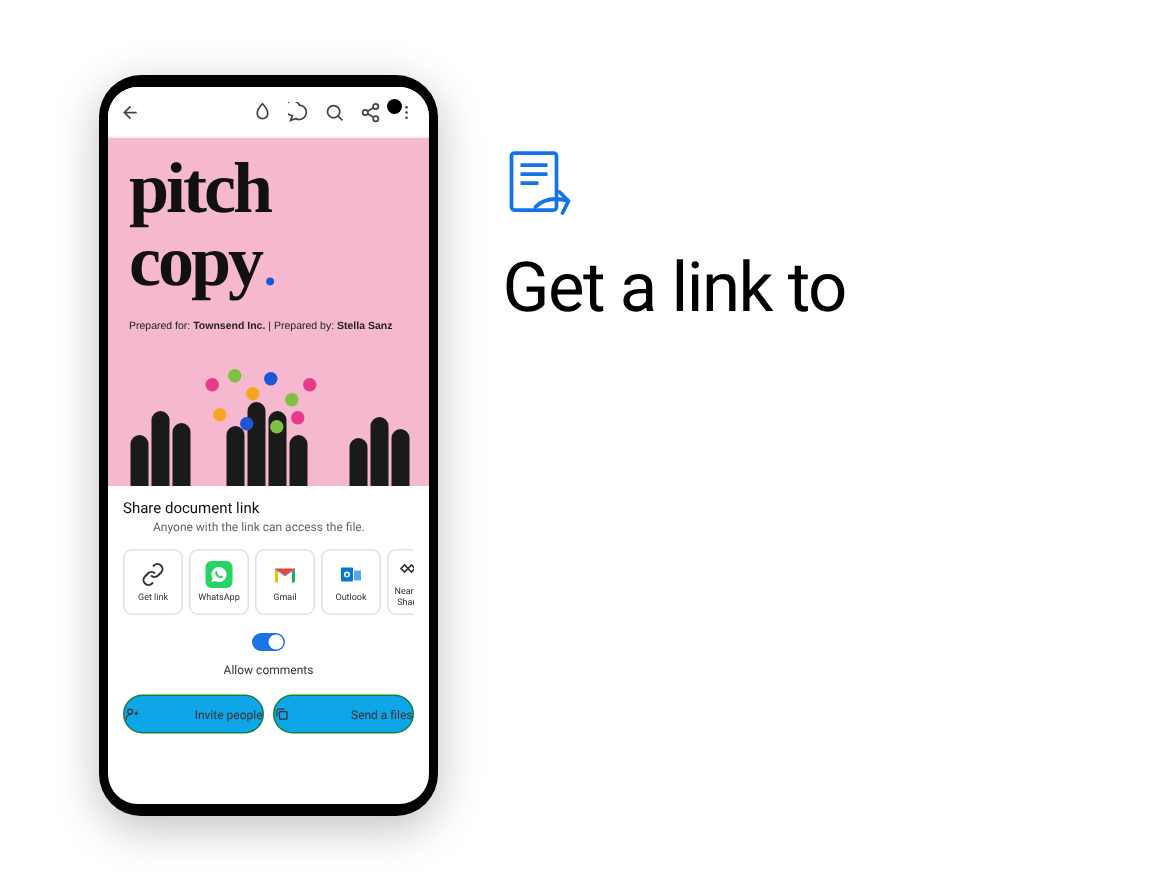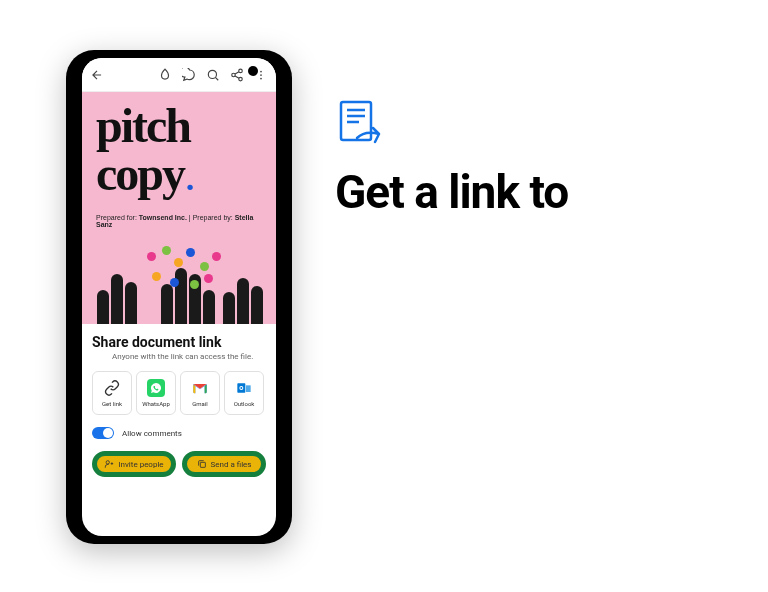--- a/index.html
+++ b/index.html
@@ -16,21 +16,21 @@
 
     
     .phone-frame {
       position: absolute;
       left: 66px;
       top: 50px;
       width: 226px;
       height: 494px;
       background: #000;
       border-radius: 28px;
-      padding: 8px 16px;
+      padding: 8px 6px;
       box-shadow: 0 8px 30px rgba(0,0,0,0.25);
     }
     .phone-screen {
       width: 100%;
       height: 100%;
       background: #fff;
       border-radius: 20px;
       overflow: hidden;
       position: relative;
     }
@@ -139,22 +139,22 @@
       height: 9px;
       border-radius: 50%;
     }
 
     
     .share-sheet {
       padding: 10px 10px 8px;
       background: #fff;
     }
     .share-title {
-      font-size: 14px;
-      font-weight: 700;
+      font-size: 10px;
+      font-weight: 400;
       color: #111;
     }
     .share-subtitle {
       font-size: 8px;
       color: #666;
       margin-top: 2px;
       margin-left: 20px;
     }
     .share-options {
       display: flex;
@@ -192,20 +192,21 @@
     }
     .icon-link { color: #333; }
     .icon-whatsapp { background: #25d366; color: #fff; border-radius: 4px; }
     .icon-outlook { color: #0078d4; }
 
     .toggle-row {
       display: flex;
       align-items: center;
       gap: 8px;
       margin-top: 12px;
+      flex-direction: column;
     }
     .toggle {
       width: 22px;
       height: 12px;
       background: #1a73e8;
       border-radius: 6px;
       position: relative;
     }
     .toggle::after {
       content: '';
@@ -223,46 +224,46 @@
     }
 
     .action-row {
       display: flex;
       gap: 6px;
       margin-top: 12px;
     }
     .action-btn {
       flex: 1;
       height: 26px;
-      border: 5px solid #15803d;
+      border: 1px solid #15803d;
       border-radius: 14px;
       display: flex;
       align-items: center;
-      justify-content: center;
+      justify-content: space-between;
       gap: 4px;
       font-size: 8px;
       color: #333;
-      background: #eab308;
+      background: #0ea5e9;
     }
 
     
     .marketing {
       position: absolute;
       left: 335px;
       top: 98px;
       width: 400px;
     }
     .marketing-icon {
       width: 56px;
       height: 56px;
       margin-bottom: 14px;
     }
     .marketing-headline {
       font-size: 46px;
-      font-weight: 700;
+      font-weight: 400;
       line-height: 1.08;
       letter-spacing: -1px;
       color: #000;
     }
   </style>
 </head>
 <body>
 
 <div class="phone-frame">
   <div class="phone-screen">

